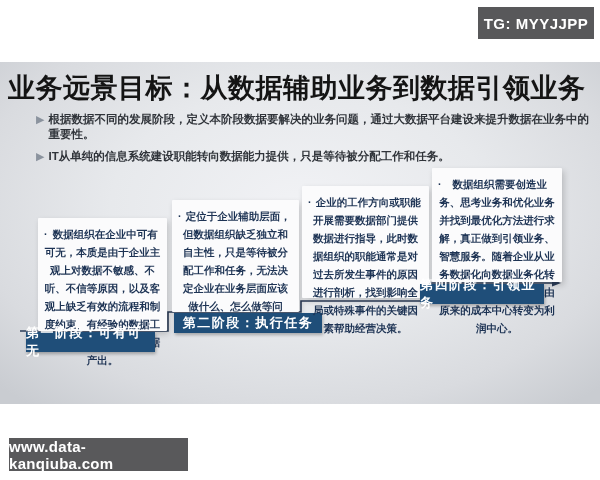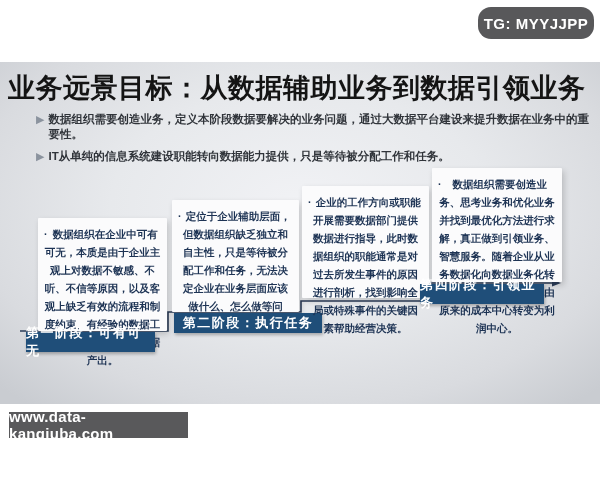--- a/index.html
+++ b/index.html
@@ -7,21 +7,21 @@
     width:600px;height:480px;background:#ffffff;overflow:hidden;
     font-family:"Liberation Sans","DejaVu Sans",sans-serif;
     position:relative;
   }
   .page{position:absolute;left:0;top:0;width:600px;height:480px;background:#ffffff;}
 
   
   .tg-badge{
     position:absolute;left:478px;top:7px;width:116px;height:32px;
     background:#58585a;color:#ffffff;display:flex;align-items:center;justify-content:center;
-    font-size:15px;font-weight:700;letter-spacing:.5px;border-radius:13px;
+    font-size:15px;font-weight:700;letter-spacing:.5px;
   }
 
   
   .slide{
     position:absolute;left:0;top:62px;width:600px;height:342px;
     background:radial-gradient(ellipse 420px 260px at 50% 42%, #f1f2f5 0%, #e7e9ec 45%, #d9dbdf 78%, #c9ccd1 100%);
   }
   .slide-title{
     position:absolute;left:8px;top:8px;width:560px;
     font-size:27px;font-weight:700;color:#141414;letter-spacing:.5px;white-space:nowrap;
@@ -52,42 +52,42 @@
   .s2-bar {left:174px;top:251px;width:148px;}
   .s3-card{left:302px;top:124px;width:127px;height:112px;}
   .s3-bar {left:303px;top:240px;width:126px;}
   .s4-card{left:432px;top:106px;width:130px;height:114px;}
   .s4-bar {left:420px;top:222px;width:124px;}
 
   .steps-svg{position:absolute;left:0;top:0;width:600px;height:342px;pointer-events:none;}
 
   
   .watermark{
-    position:absolute;left:9px;top:412px;width:179px;height:26px;
+    position:absolute;left:9px;top:438px;width:179px;height:33px;
     background:#59595b;color:#ffffff;display:flex;align-items:center;
     font-size:15px;font-weight:700;letter-spacing:.3px;
   }
 </style>
 </head>
 <body>
 
 <div class="page">
 
   <div class="tg-badge">
     <span>TG: MYYJJPP</span>
   </div>
 
   <div class="slide">
 
     <div class="slide-title">业务远景目标：从数据辅助业务到数据引领业务</div>
 
     <div class="intro">
       <div class="intro-line">
         <span class="intro-marker">▶</span>
-        <span class="intro-text">数据组织需要创造业务，定义本阶段数据要解决的业务问题，通过大数据平台建设来提升数据在业务中的重要性。</span>
+        <span class="intro-text">根据数据不同的发展阶段，定义本阶段数据要解决的业务问题，通过大数据平台建设来提升数据在业务中的重要性。</span>
       </div>
       <div class="intro-line">
         <span class="intro-marker">▶</span>
         <span class="intro-text">IT从单纯的信息系统建设职能转向数据能力提供，只是等待被分配工作和任务。</span>
       </div>
     </div>
 
     <svg class="steps-svg" viewBox="0 0 600 342">
       <polyline points="20,269 168,269 168,250 301,250 301,239 431,239 431,221 553,221" fill="none" stroke="#2b3c58" stroke-width="1.6"></polyline>
       <path d="M552,217.5 L561,221 L552,224.5 Z" fill="#2b3c58"></path>

